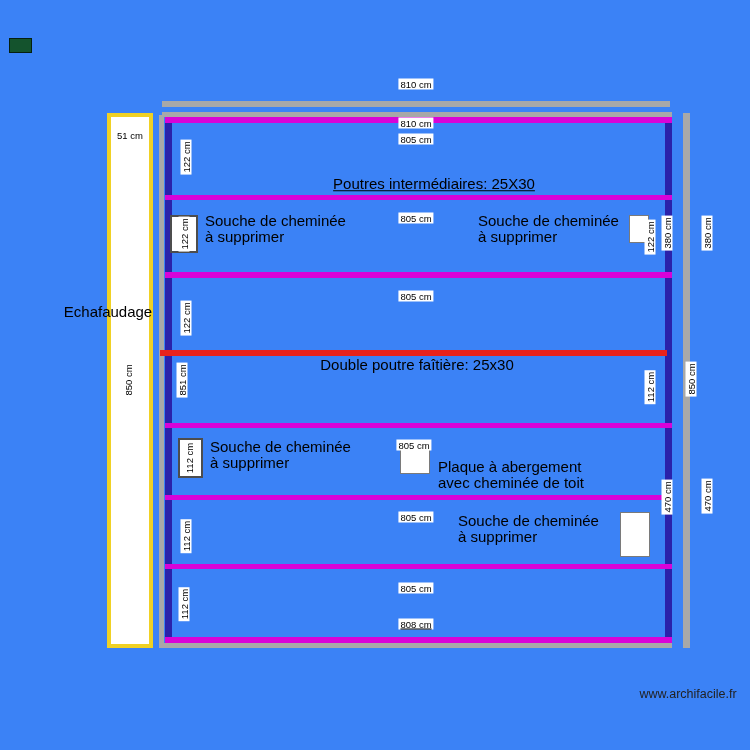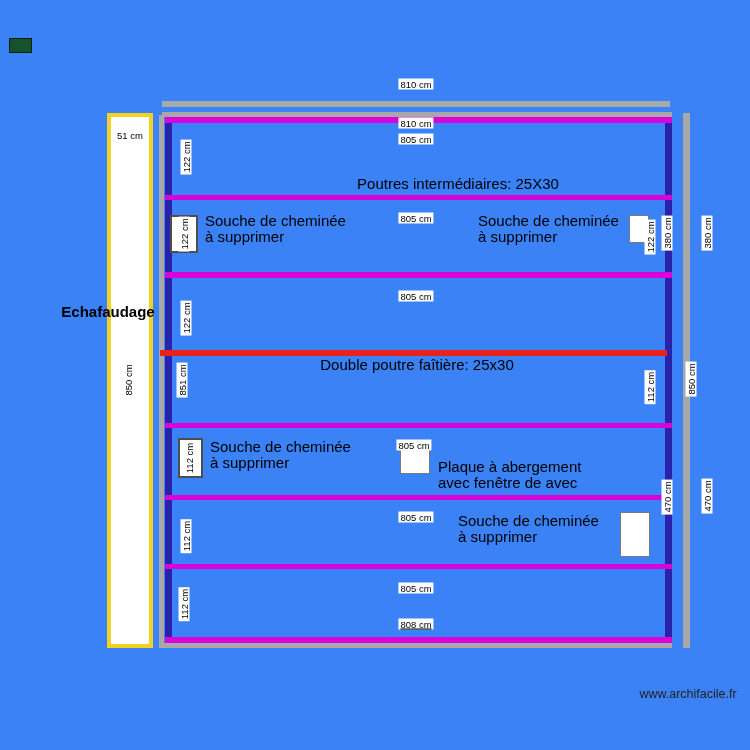--- a/index.html
+++ b/index.html
@@ -33,21 +33,21 @@
   <div class="abs bar" style="left:162px;top:101px;width:508px;height:6px;"></div>
   <div class="abs bar" style="left:162px;top:112px;width:510px;height:5px;"></div>
 
   <div class="abs bar" style="left:159px;top:115px;width:5px;height:533px;"></div>
   <div class="abs bar" style="left:683px;top:113px;width:7px;height:535px;"></div>
   <div class="abs bar" style="left:162px;top:643px;width:510px;height:5px;"></div>
 
   <div class="abs scaffold" style="left:107px;top:113px;width:38px;height:527px;"></div>
   <div class="abs dim hcenter" style="left:130px;top:135px;">51 cm</div>
   <div class="abs dim vert" style="left:128px;top:380px;">850 cm</div>
-  <div class="abs bigname" style="left:108px;top:311px;font-weight:bold;">Echafaudage</div>
+  <div class="abs bigname" style="left:108px;top:311px;">Echafaudage</div>
 
   <div class="abs edge" style="left:165px;top:117px;width:7px;height:526px;"></div>
   <div class="abs edge" style="left:665px;top:117px;width:7px;height:526px;"></div>
 
   <div class="abs stripe" style="left:165px;top:117px;width:507px;height:6px;"></div>
   <div class="abs stripe" style="left:165px;top:195px;width:507px;height:5px;"></div>
   <div class="abs stripe" style="left:165px;top:272px;width:507px;height:6px;"></div>
   <div class="abs stripe" style="left:165px;top:423px;width:507px;height:5px;"></div>
   <div class="abs stripe" style="left:165px;top:495px;width:507px;height:5px;"></div>
   <div class="abs stripe" style="left:165px;top:564px;width:507px;height:5px;"></div>
@@ -57,21 +57,21 @@
 
   <div class="abs box heavy" style="left:170px;top:215px;width:24px;height:34px;"></div>
   <div class="abs box" style="left:629px;top:215px;width:18px;height:26px;"></div>
   <div class="abs box heavy" style="left:178px;top:438px;width:21px;height:36px;"></div>
   <div class="abs box" style="left:400px;top:447px;width:28px;height:25px;"></div>
   <div class="abs box" style="left:620px;top:512px;width:28px;height:43px;"></div>
 
   <div class="abs dim hcenter" style="left:416px;top:123px;">810 cm</div>
   <div class="abs dim hcenter" style="left:416px;top:139px;">805 cm</div>
   <div class="abs dim vert" style="left:186px;top:157px;">122 cm</div>
-  <div class="abs note centered" style="left:458px;top:184px;">Poutres intermédiaires: 25X30</div>
+  <div class="abs note centered" style="left:434px;top:184px;text-decoration:underline;">Poutres intermédiaires: 25X30</div>
 
   <div class="abs dim hcenter" style="left:416px;top:218px;">805 cm</div>
   <div class="abs dim vert" style="left:184px;top:234px;">122 cm</div>
   <div class="abs note" style="left:205px;top:213px;">
     <div>Souche de cheminée</div>
     <div>à supprimer</div>
   </div>
   <div class="abs note" style="left:478px;top:213px;">
     <div>Souche de cheminée</div>
     <div>à supprimer</div>
@@ -86,21 +86,21 @@
   <div class="abs dim vert" style="left:650px;top:387px;">112 cm</div>
 
   <div class="abs dim vert" style="left:189px;top:458px;">112 cm</div>
   <div class="abs note" style="left:210px;top:439px;">
     <div>Souche de cheminée</div>
     <div>à supprimer</div>
   </div>
   <div class="abs dim hcenter" style="left:414px;top:445px;">805 cm</div>
   <div class="abs note" style="left:438px;top:459px;">
     <div>Plaque à abergement</div>
-    <div>avec fenêtre de avec</div>
+    <div>avec cheminée de toit</div>
   </div>
 
   <div class="abs dim hcenter" style="left:416px;top:517px;">805 cm</div>
   <div class="abs dim vert" style="left:186px;top:536px;">112 cm</div>
   <div class="abs note" style="left:458px;top:513px;">
     <div>Souche de cheminée</div>
     <div>à supprimer</div>
   </div>
 
   <div class="abs dim hcenter" style="left:416px;top:588px;">805 cm</div>

